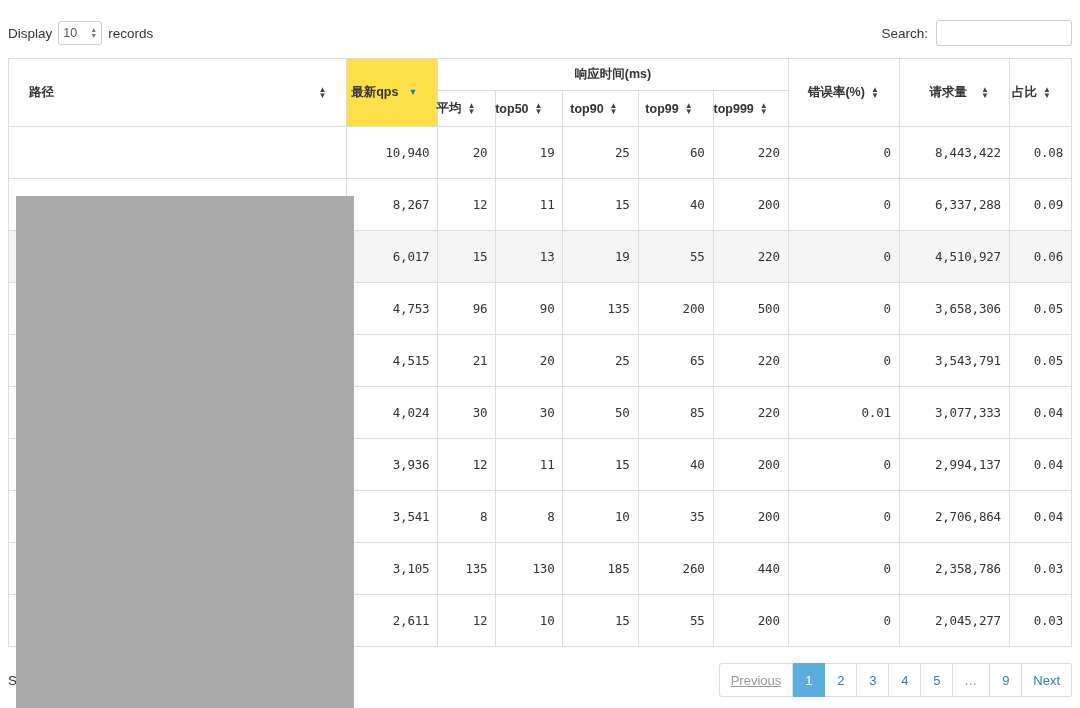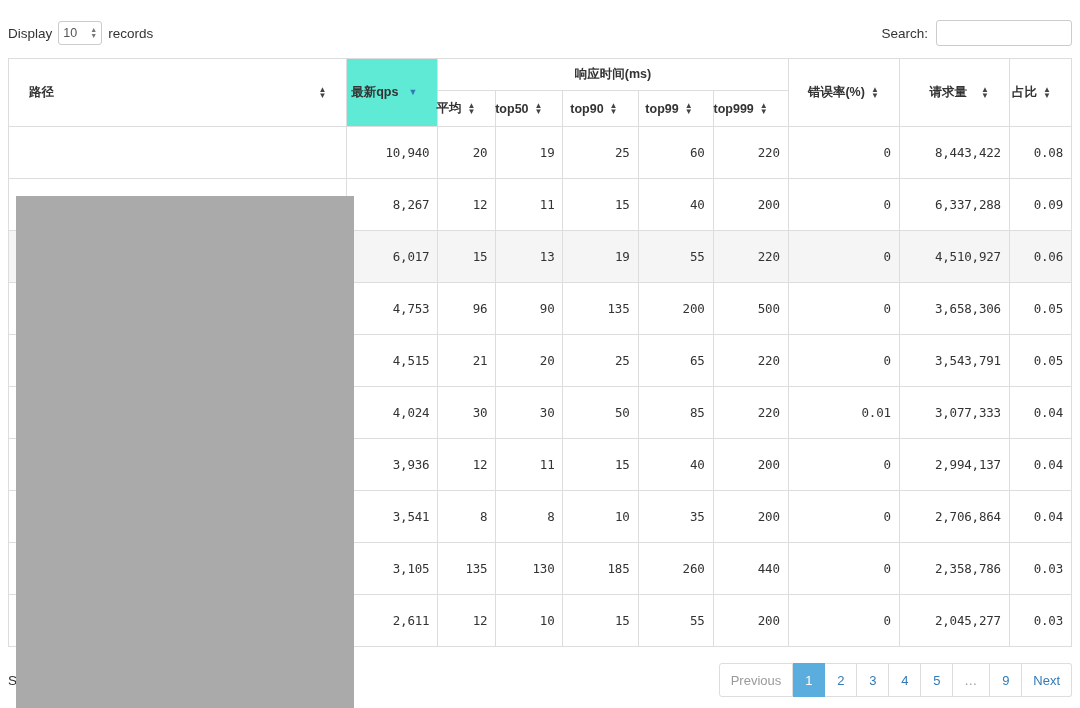--- a/index.html
+++ b/index.html
@@ -49,21 +49,21 @@
   thead th {
     background: #ffffff; font-weight: bold; color: #333;
     padding: 0 20px; height: 36px; position: relative;
     white-space: nowrap;
   }
   th.grp { text-align: center; height: 32px; }
   th.tall { height: 68px; }
   th.sortable { cursor: pointer; }
   th.num-h { text-align: right; }
   th.path-h { text-align: left; }
-  th.sorted { background: #5eead4; color: #337ab7; }
+  th.sorted { background: #fde047; color: #337ab7; }
 
   .hd { display: flex; align-items: center; }
   .hd.right { justify-content: flex-end; }
   .hd.left  { justify-content: space-between; gap: 48px; }
   .hd .txt { }
   .sort-ico { display: inline-flex; flex-direction: column; line-height: 0;
               margin-left: 6px; color: #444; }
   .sort-ico i { font-style: normal; font-size: 8px; line-height: 6px; }
   .sort-ico.wide { margin-left: 14px; }
   .sort-desc { margin-left: 10px; color: #337ab7; font-size: 9px; line-height: 1; }
@@ -90,21 +90,21 @@
           margin-top: 16px; }
   .info { font-size: 13.5px; color: #333; }
   .pager { display: flex; }
   .pg {
     min-width: 32px; height: 34px; padding: 0 11px;
     display: flex; align-items: center; justify-content: center;
     border: 1px solid #dddddd; border-left-width: 0;
     background: #ffffff; color: #337ab7; font-size: 13px;
     cursor: pointer; white-space: nowrap;
   }
-  .pg:first-child { border-left-width: 1px; border-radius: 3px 0 0 3px; }
+  .pg:first-child { border-left-width: 1px; border-radius: 3px 0 0 3px; text-decoration: underline; }
   .pg:last-child  { border-radius: 0 3px 3px 0; }
   .pg.disabled { color: #9a9a9a; cursor: default; }
   .pg.active { background: #5badde; border-color: #5badde; color: #ffffff; }
   .pg.ellip { color: #9a9a9a; cursor: default; letter-spacing: 1px; }
 </style>
 </head>
 <body>
 
 <div class="page">
 

